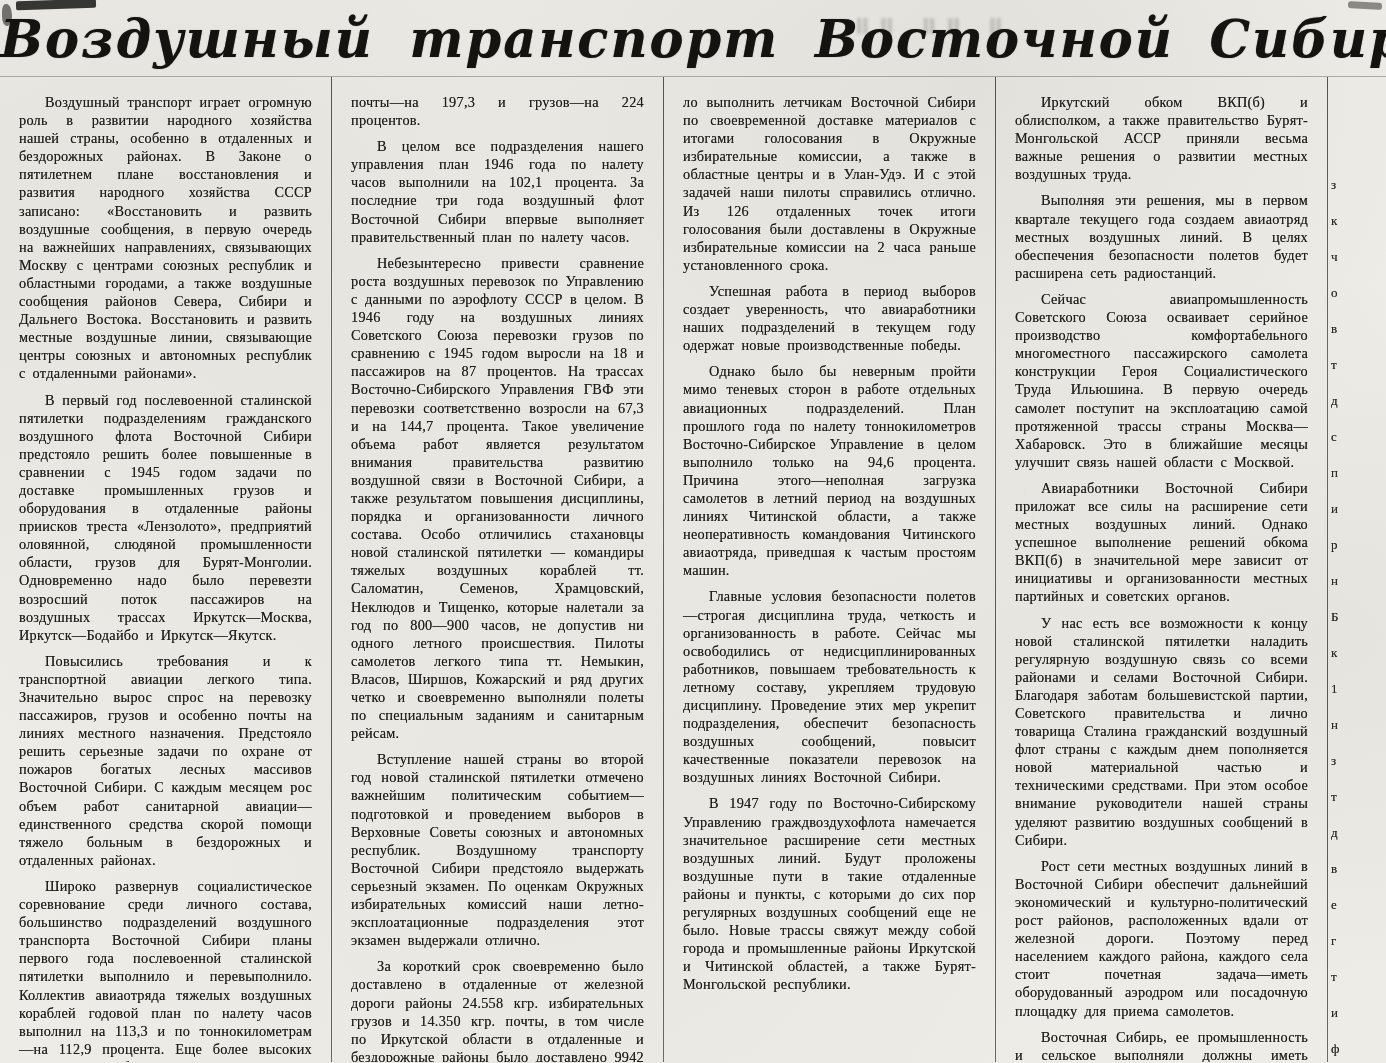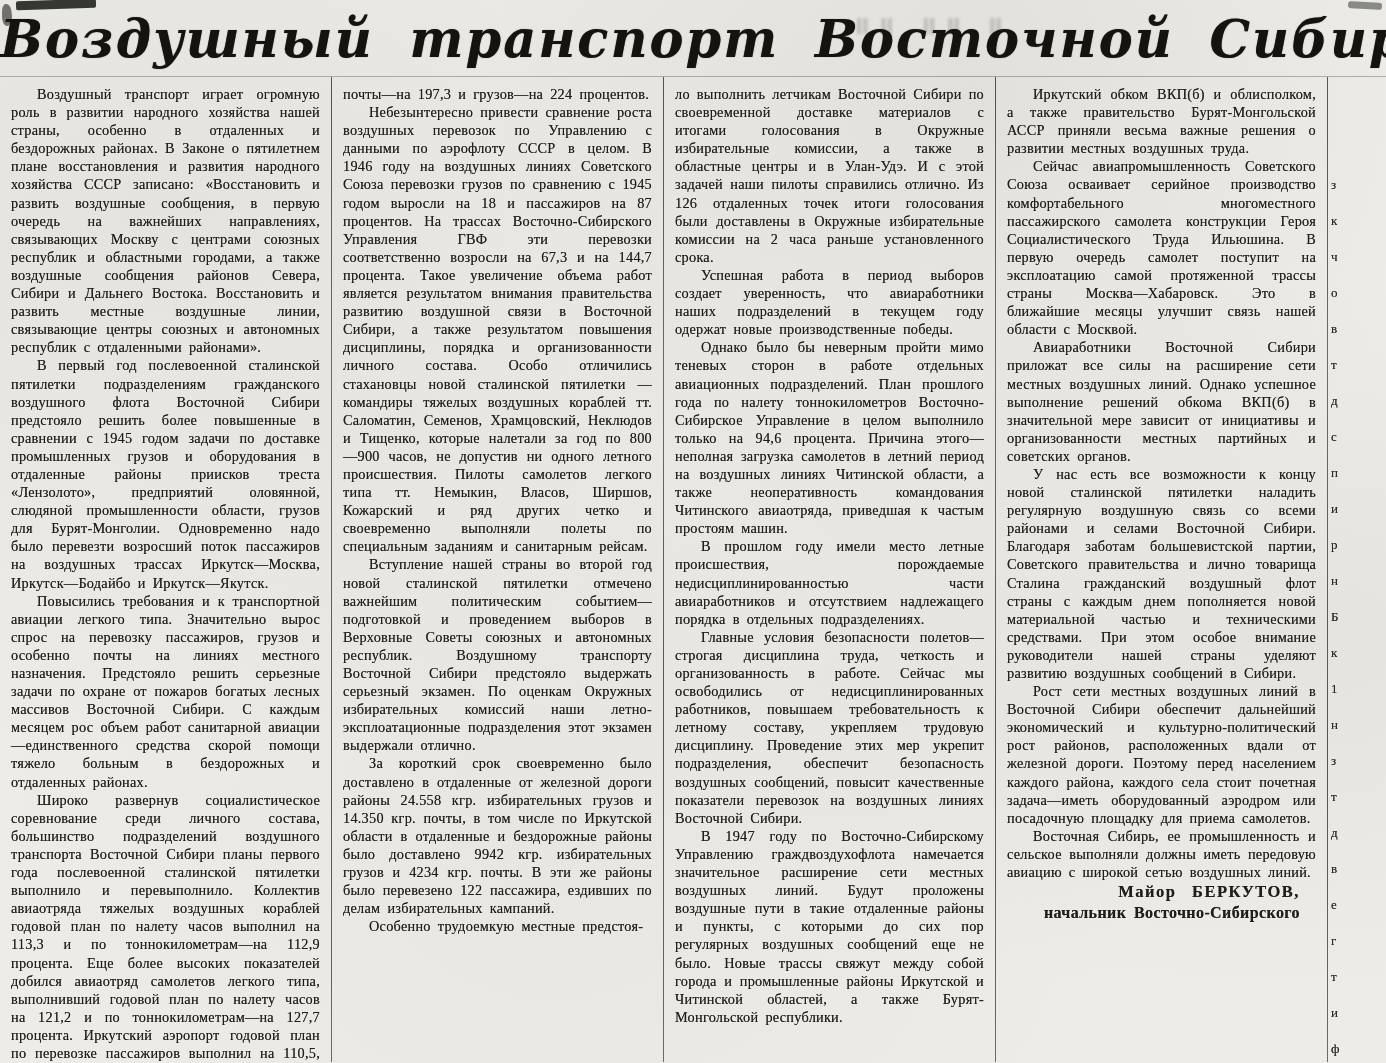--- a/index.html
+++ b/index.html
@@ -83,21 +83,21 @@
     word-spacing: 3.2px;
     text-align: justify;
     text-shadow: 0 0 .5px rgba(25,24,20,.65);
     overflow: hidden;
   }
   .vrule {
     width: 1px;
     background: linear-gradient(#3a3934, #55534c 30%, #3a3934 70%, #55534c);
     opacity: .85;
   }
-  .para { margin: 0; text-indent: 26px; }
+  .para { margin: 8px; text-indent: 26px; }
   .para.no-indent { text-indent: 0; }
   .signature {
     margin-top: 0;
     font-weight: bold;
     text-align: right;
     padding-right: 16px;
     line-height: 21px;
     text-indent: 0;
   }
   .sig-line-0 { font-size: 16.5px; letter-spacing: 1.5px; word-spacing: 10px; }
@@ -131,37 +131,38 @@
   <div class="content">
     <div class="col">
         <p class="para">Воздушный транспорт играет огромную роль в развитии народного хозяйства нашей страны, особенно в отдаленных и бездорожных районах. В Законе о пятилетнем плане восстановления и развития народного хозяйства СССР записано: «Восстановить и развить воздушные сообщения, в первую очередь на важнейших направлениях, связывающих Москву с центрами союзных республик и областными городами, а также воздушные сообщения районов Севера, Сибири и Дальнего Востока. Восстановить и развить местные воздушные линии, связывающие центры союзных и автономных республик с отдаленными районами».</p>
         <p class="para">В первый год послевоенной сталинской пятилетки подразделениям гражданского воздушного флота Восточной Сибири предстояло решить более повышенные в сравнении с 1945 годом задачи по доставке промышленных грузов и оборудования в отдаленные районы приисков треста «Лензолото», предприятий оловянной, слюдяной промышленности области, грузов для Бурят-Монголии. Одновременно надо было перевезти возросший поток пассажиров на воздушных трассах Иркутск—Москва, Иркутск—Бодайбо и Иркутск—Якутск.</p>
         <p class="para">Повысились требования и к транспортной авиации легкого типа. Значительно вырос спрос на перевозку пассажиров, грузов и особенно почты на линиях местного назначения. Предстояло решить серьезные задачи по охране от пожаров богатых лесных массивов Восточной Сибири. С каждым месяцем рос объем работ санитарной авиации—единственного средства скорой помощи тяжело больным в бездорожных и отдаленных районах.</p>
         <p class="para">Широко развернув социалистическое соревнование среди личного состава, большинство подразделений воздушного транспорта Восточной Сибири планы первого года послевоенной сталинской пятилетки выполнило и перевыполнило. Коллектив авиаотряда тяжелых воздушных кораблей годовой план по налету часов выполнил на 113,3 и по тоннокилометрам—на 112,9 процента. Еще более высоких показателей добился авиаотряд самолетов легкого типа, выполнивший годовой план по налету часов на 121,2 и по тоннокилометрам—на 127,7 процента. Иркутский аэропорт годовой план по перевозке пассажиров выполнил на 110,5, по перевозке</p>
       </div>
     <div class="vrule"></div>
     <div class="col">
         <p class="para no-indent">почты—на 197,3 и грузов—на 224 процентов.</p>
+        <p class="para">В целом все подразделения нашего управления план 1946 года по налету часов выполнили на 102,1 процента. За последние три года воздушный флот Восточной Сибири впервые выполняет правительственный план по налету часов.</p>
         <p class="para">Небезынтересно привести сравнение роста воздушных перевозок по Управлению с данными по аэрофлоту СССР в целом. В 1946 году на воздушных линиях Советского Союза перевозки грузов по сравнению с 1945 годом выросли на 18 и пассажиров на 87 процентов. На трассах Восточно-Сибирского Управления ГВФ эти перевозки соответственно возросли на 67,3 и на 144,7 процента. Такое увеличение объема работ является результатом внимания правительства развитию воздушной связи в Восточной Сибири, а также результатом повышения дисциплины, порядка и организованности личного состава. Особо отличились стахановцы новой сталинской пятилетки — командиры тяжелых воздушных кораблей тт. Саломатин, Семенов, Храмцовский, Неклюдов и Тищенко, которые налетали за год по 800—900 часов, не допустив ни одного летного происшествия. Пилоты самолетов легкого типа тт. Немыкин, Власов, Ширшов, Кожарский и ряд других четко и своевременно выполняли полеты по специальным заданиям и санитарным рейсам.</p>
         <p class="para">Вступление нашей страны во второй год новой сталинской пятилетки отмечено важнейшим политическим событием—подготовкой и проведением выборов в Верховные Советы союзных и автономных республик. Воздушному транспорту Восточной Сибири предстояло выдержать серьезный экзамен. По оценкам Окружных избирательных комиссий наши летно-эксплоатационные подразделения этот экзамен выдержали отлично.</p>
         <p class="para">За короткий срок своевременно было доставлено в отдаленные от железной дороги районы 24.558 кгр. избирательных грузов и 14.350 кгр. почты, в том числе по Иркутской области в отдаленные и бездорожные районы было доставлено 9942 кгр. избирательных грузов и 4234 кгр. почты. В эти же районы было перевезено 122 пассажира, ездивших по делам избирательных кампаний.</p>
         <p class="para">Особенно трудоемкую местные предстоя-</p>
       </div>
     <div class="vrule"></div>
     <div class="col">
         <p class="para no-indent">ло выполнить летчикам Восточной Сибири по своевременной доставке материалов с итогами голосования в Окружные избирательные комиссии, а также в областные центры и в Улан-Удэ. И с этой задачей наши пилоты справились отлично. Из 126 отдаленных точек итоги голосования были доставлены в Окружные избирательные комиссии на 2 часа раньше установленного срока.</p>
         <p class="para">Успешная работа в период выборов создает уверенность, что авиаработники наших подразделений в текущем году одержат новые производственные победы.</p>
         <p class="para">Однако было бы неверным пройти мимо теневых сторон в работе отдельных авиационных подразделений. План прошлого года по налету тоннокилометров Восточно-Сибирское Управление в целом выполнило только на 94,6 процента. Причина этого—неполная загрузка самолетов в летний период на воздушных линиях Читинской области, а также неоперативность командования Читинского авиаотряда, приведшая к частым простоям машин.</p>
-        <p class="para">В прошлом году имели место летные происшествия, порождаемые недисциплинированностью части авиаработников и отсутствием надлежащего порядка в отдельных подразделениях.</p>
         <p class="para">Главные условия безопасности полетов—строгая дисциплина труда, четкость и организованность в работе. Сейчас мы освободились от недисциплинированных работников, повышаем требовательность к летному составу, укрепляем трудовую дисциплину. Проведение этих мер укрепит подразделения, обеспечит безопасность воздушных сообщений, повысит качественные показатели перевозок на воздушных линиях Восточной Сибири.</p>
         <p class="para">В 1947 году по Восточно-Сибирскому Управлению граждвоздухофлота намечается значительное расширение сети местных воздушных линий. Будут проложены воздушные пути в такие отдаленные районы и пункты, с которыми до сих пор регулярных воздушных сообщений еще не было. Новые трассы свяжут между собой города и промышленные районы Иркутской и Читинской областей, а также Бурят-Монгольской республики.</p>
       </div>
     <div class="vrule"></div>
     <div class="col">
         <p class="para">Иркутский обком ВКП(б) и облисполком, а также правительство Бурят-Монгольской АССР приняли весьма важные решения о развитии местных воздушных труда.</p>
+        <p class="para">Выполняя эти решения, мы в первом квартале текущего года создаем авиаотряд местных воздушных линий. В целях обеспечения безопасности полетов будет расширена сеть радиостанций.</p>
         <p class="para">Сейчас авиапромышленность Советского Союза осваивает серийное производство комфортабельного многоместного пассажирского самолета конструкции Героя Социалистического Труда Ильюшина. В первую очередь самолет поступит на эксплоатацию самой протяженной трассы страны Москва—Хабаровск. Это в ближайшие месяцы улучшит связь нашей области с Москвой.</p>
         <p class="para">Авиаработники Восточной Сибири приложат все силы на расширение сети местных воздушных линий. Однако успешное выполнение решений обкома ВКП(б) в значительной мере зависит от инициативы и организованности местных партийных и советских органов.</p>
         <p class="para">У нас есть все возможности к концу новой сталинской пятилетки наладить регулярную воздушную связь со всеми районами и селами Восточной Сибири. Благодаря заботам большевистской партии, Советского правительства и лично товарища Сталина гражданский воздушный флот страны с каждым днем пополняется новой материальной частью и техническими средствами. При этом особое внимание руководители нашей страны уделяют развитию воздушных сообщений в Сибири.</p>
         <p class="para">Рост сети местных воздушных линий в Восточной Сибири обеспечит дальнейший экономический и культурно-политический рост районов, расположенных вдали от железной дороги. Поэтому перед населением каждого района, каждого села стоит почетная задача—иметь оборудованный аэродром или посадочную площадку для приема самолетов.</p>
         <p class="para">Восточная Сибирь, ее промышленность и сельское выполняли должны иметь передовую авиацию с широкой сетью воздушных линий.</p>
         <div class="signature">
           <div class="sig-line-0">Майор  БЕРКУТОВ,</div>
           <div class="sig-line-1">начальник  Восточно-Сибирского</div>
         </div>
       </div>

